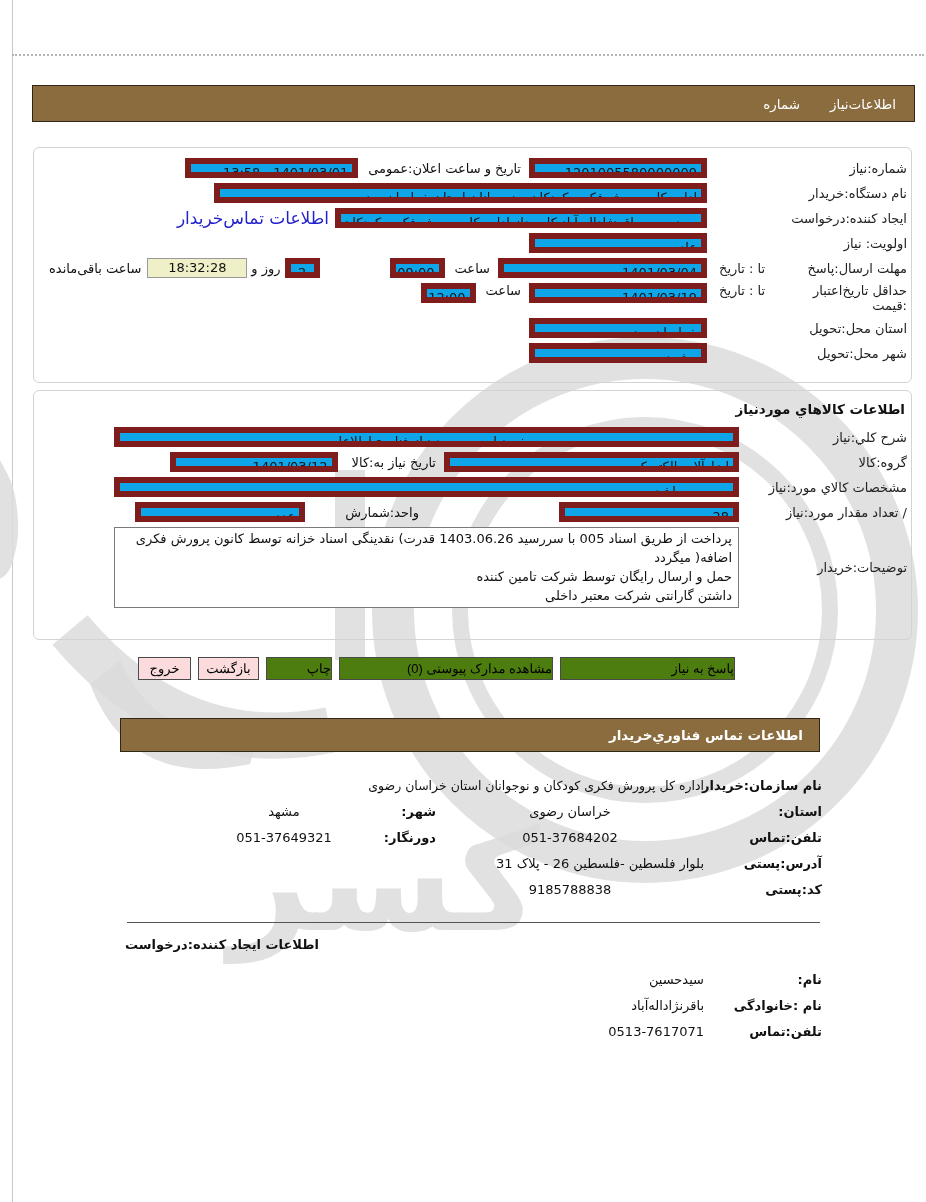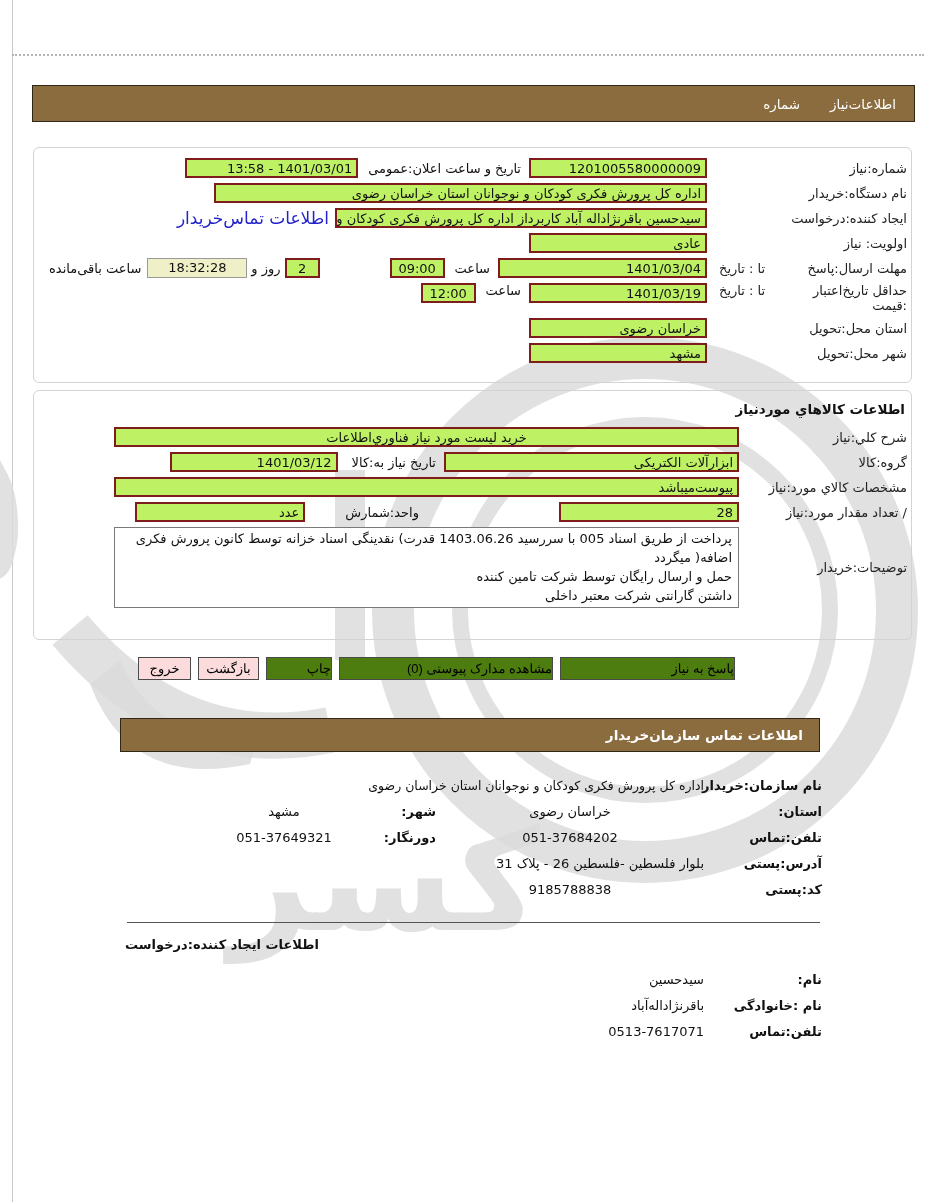--- a/index.html
+++ b/index.html
@@ -33,21 +33,21 @@
   .sec1 { top:147px; height:236px; }
   .sec2 { top:390px; height:250px; }
 
   .row { display:flex; align-items:center; margin-bottom:5px; font-size:13px; }
   .lblcol { width:200px; text-align:right; padding-left:12px; color:#222;
             display:flex; justify-content:space-between; align-items:flex-start; }
   .lblcol.single { display:block; }
   .lblcol2 { width:168px; text-align:right; padding-left:10px; color:#222; }
   .midlbl { margin:0 8px 0 10px; white-space:nowrap; }
 
-  .box { border:2px solid #7f1d1d; background:#bef264; height:20px; line-height:18px;
+  .box { border:6px solid #7f1d1d; background:#0ea5e9; height:20px; line-height:18px;
          font-size:13px; padding:0 4px; overflow:hidden; white-space:nowrap;
          text-align:right; }
   .box.center { text-align:center; }
   .ltr { direction:ltr; unicode-bidi:isolate; }
   .link { color:#2222cc; font-size:17px; margin-right:6px; white-space:nowrap; cursor:pointer; }
   .ybox { background:#f0f0c8; border:1px solid #9a9a9a; width:100px; text-align:center; }
 
   .sec-title { font-size:13.5px; font-weight:bold; text-align:right; padding-left:2px; margin:0 2px 10px 0; }
 
   .notes { border:1px solid #7a7a7a; background:#fff; width:625px; min-height:76px;
@@ -201,21 +201,21 @@
 
     <div class="btnrow">
       <button class="btn green" style="width:175px">پاسخ به نیاز</button>
       <button class="btn green" style="width:214px">مشاهده مدارک پیوستی (0)</button>
       <button class="btn green" style="width:66px">چاپ</button>
       <button class="btn pink" style="width:61px">بازگشت</button>
       <button class="btn pink" style="width:53px">خروج</button>
     </div>
 
     <div class="bar bar2">
-      <span>اطلاعات  تماس سازمان‌خریدار</span>
+      <span>اطلاعات  تماس فناوري‌خریدار</span>
     </div>
 
     <div class="contact">
 
       <div class="c-row">
         <div class="c-lbl">نام سازمان:خریدار</div>
         <div class="c-v1 r" style="font-size:12.5px">اداره کل پرورش فکری کودکان و نوجوانان استان خراسان رضوی</div>
       </div>
 
       <div class="c-row">

